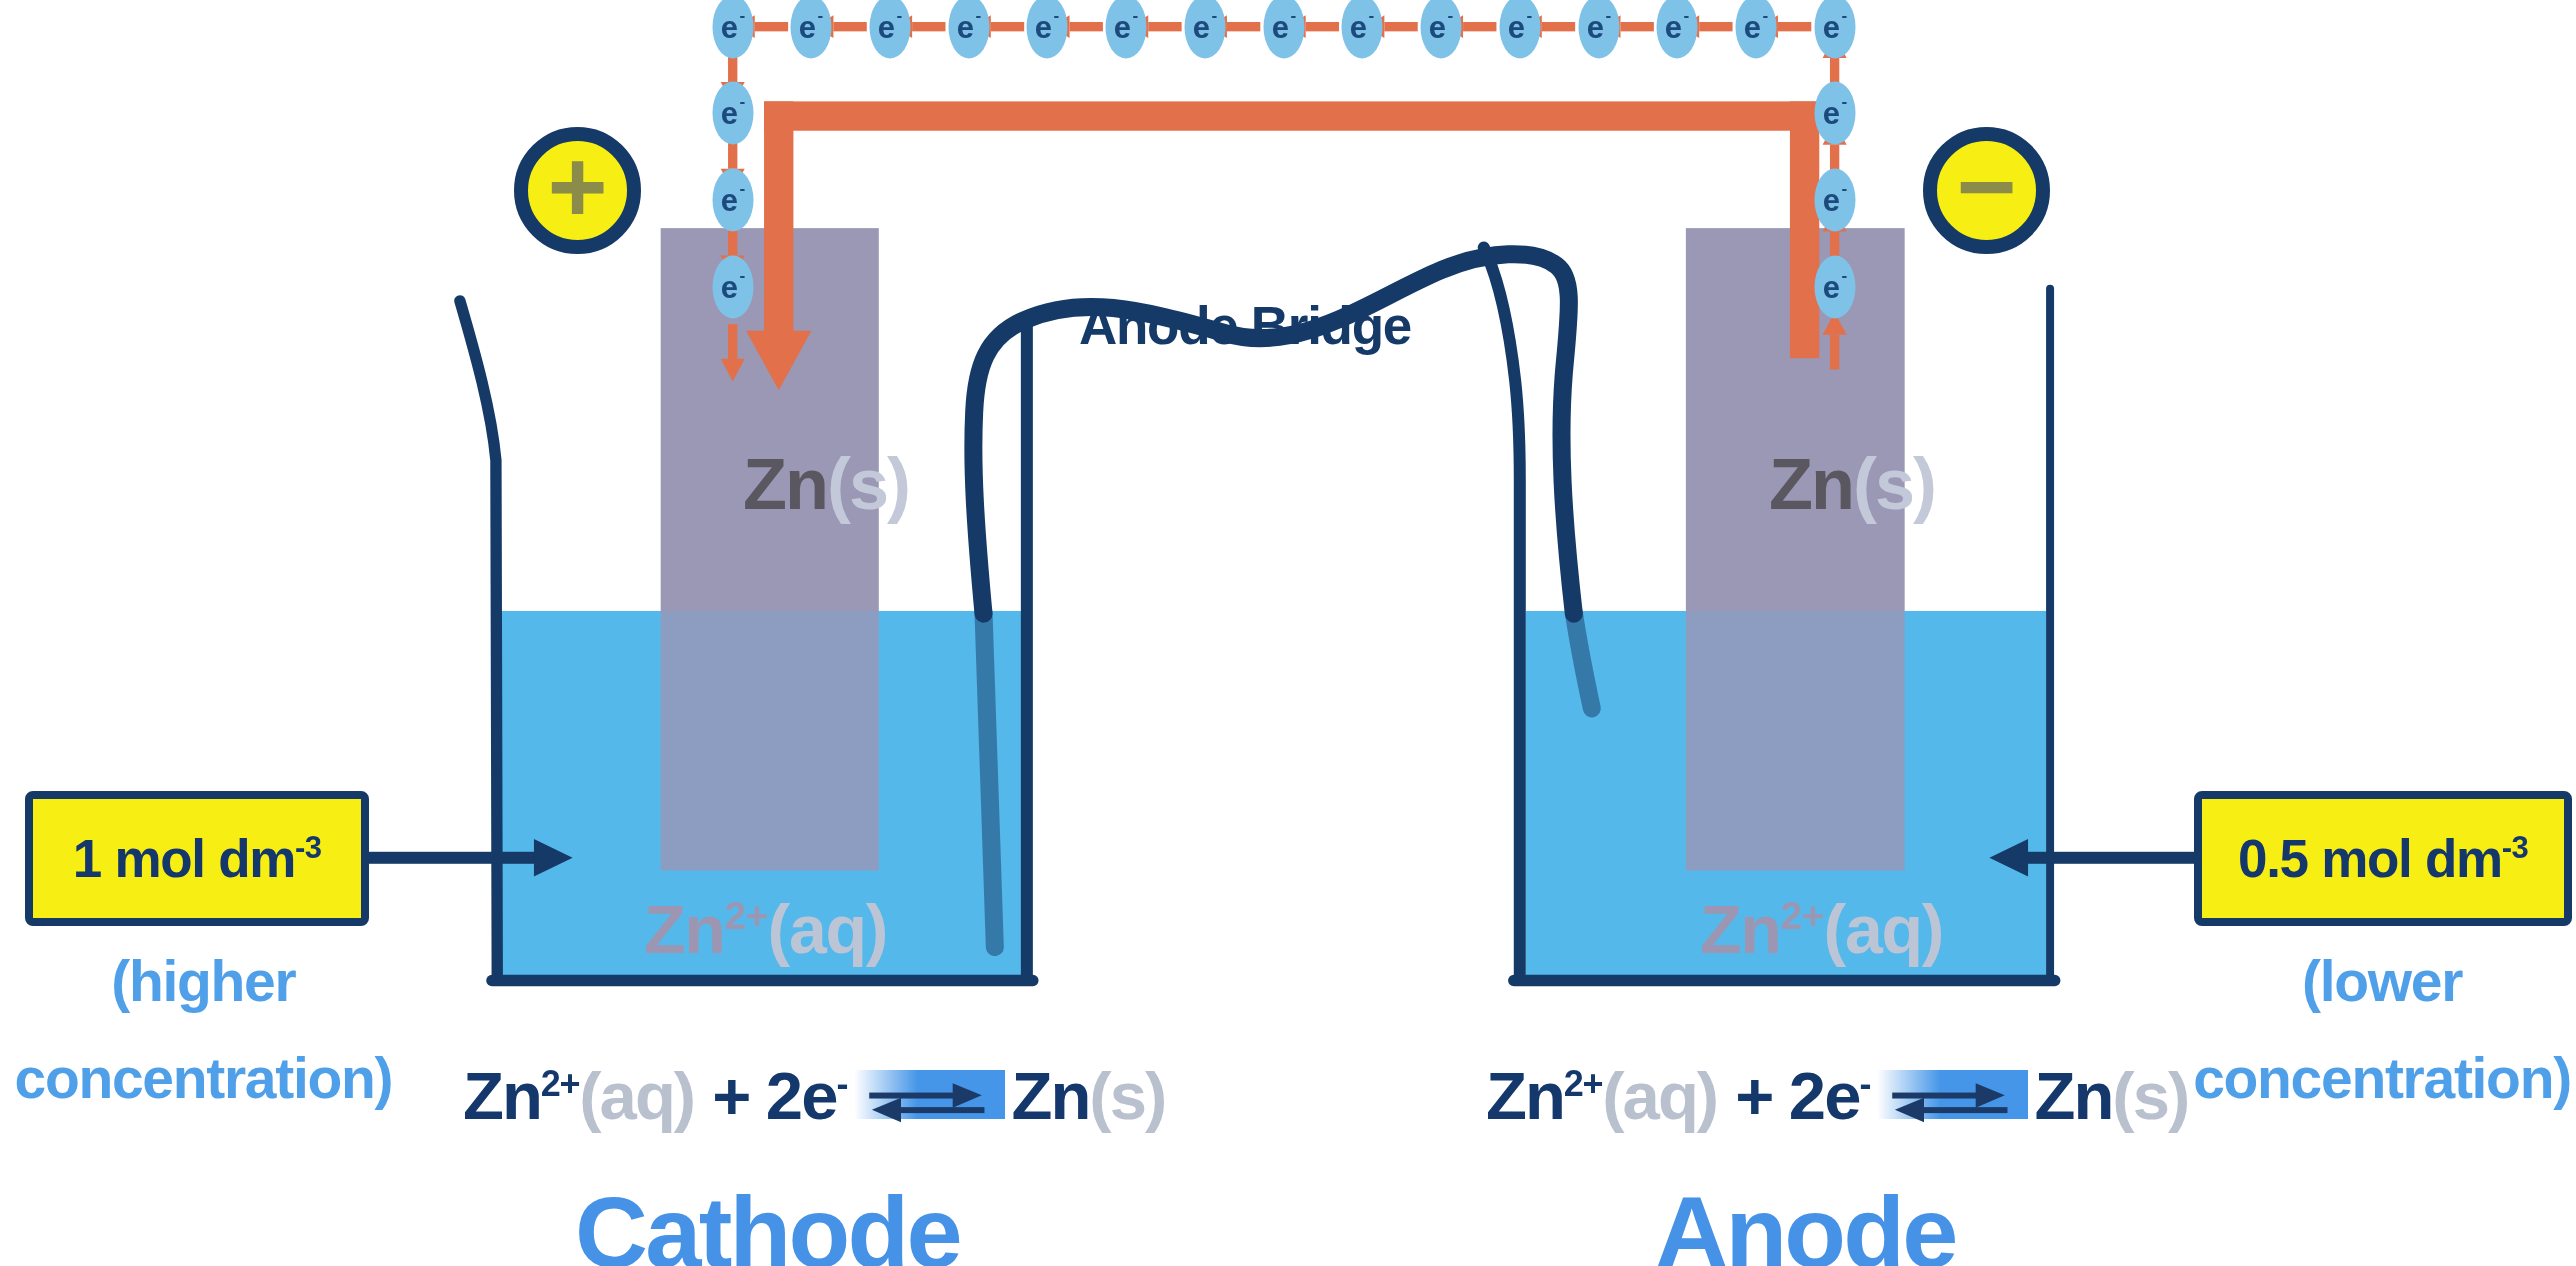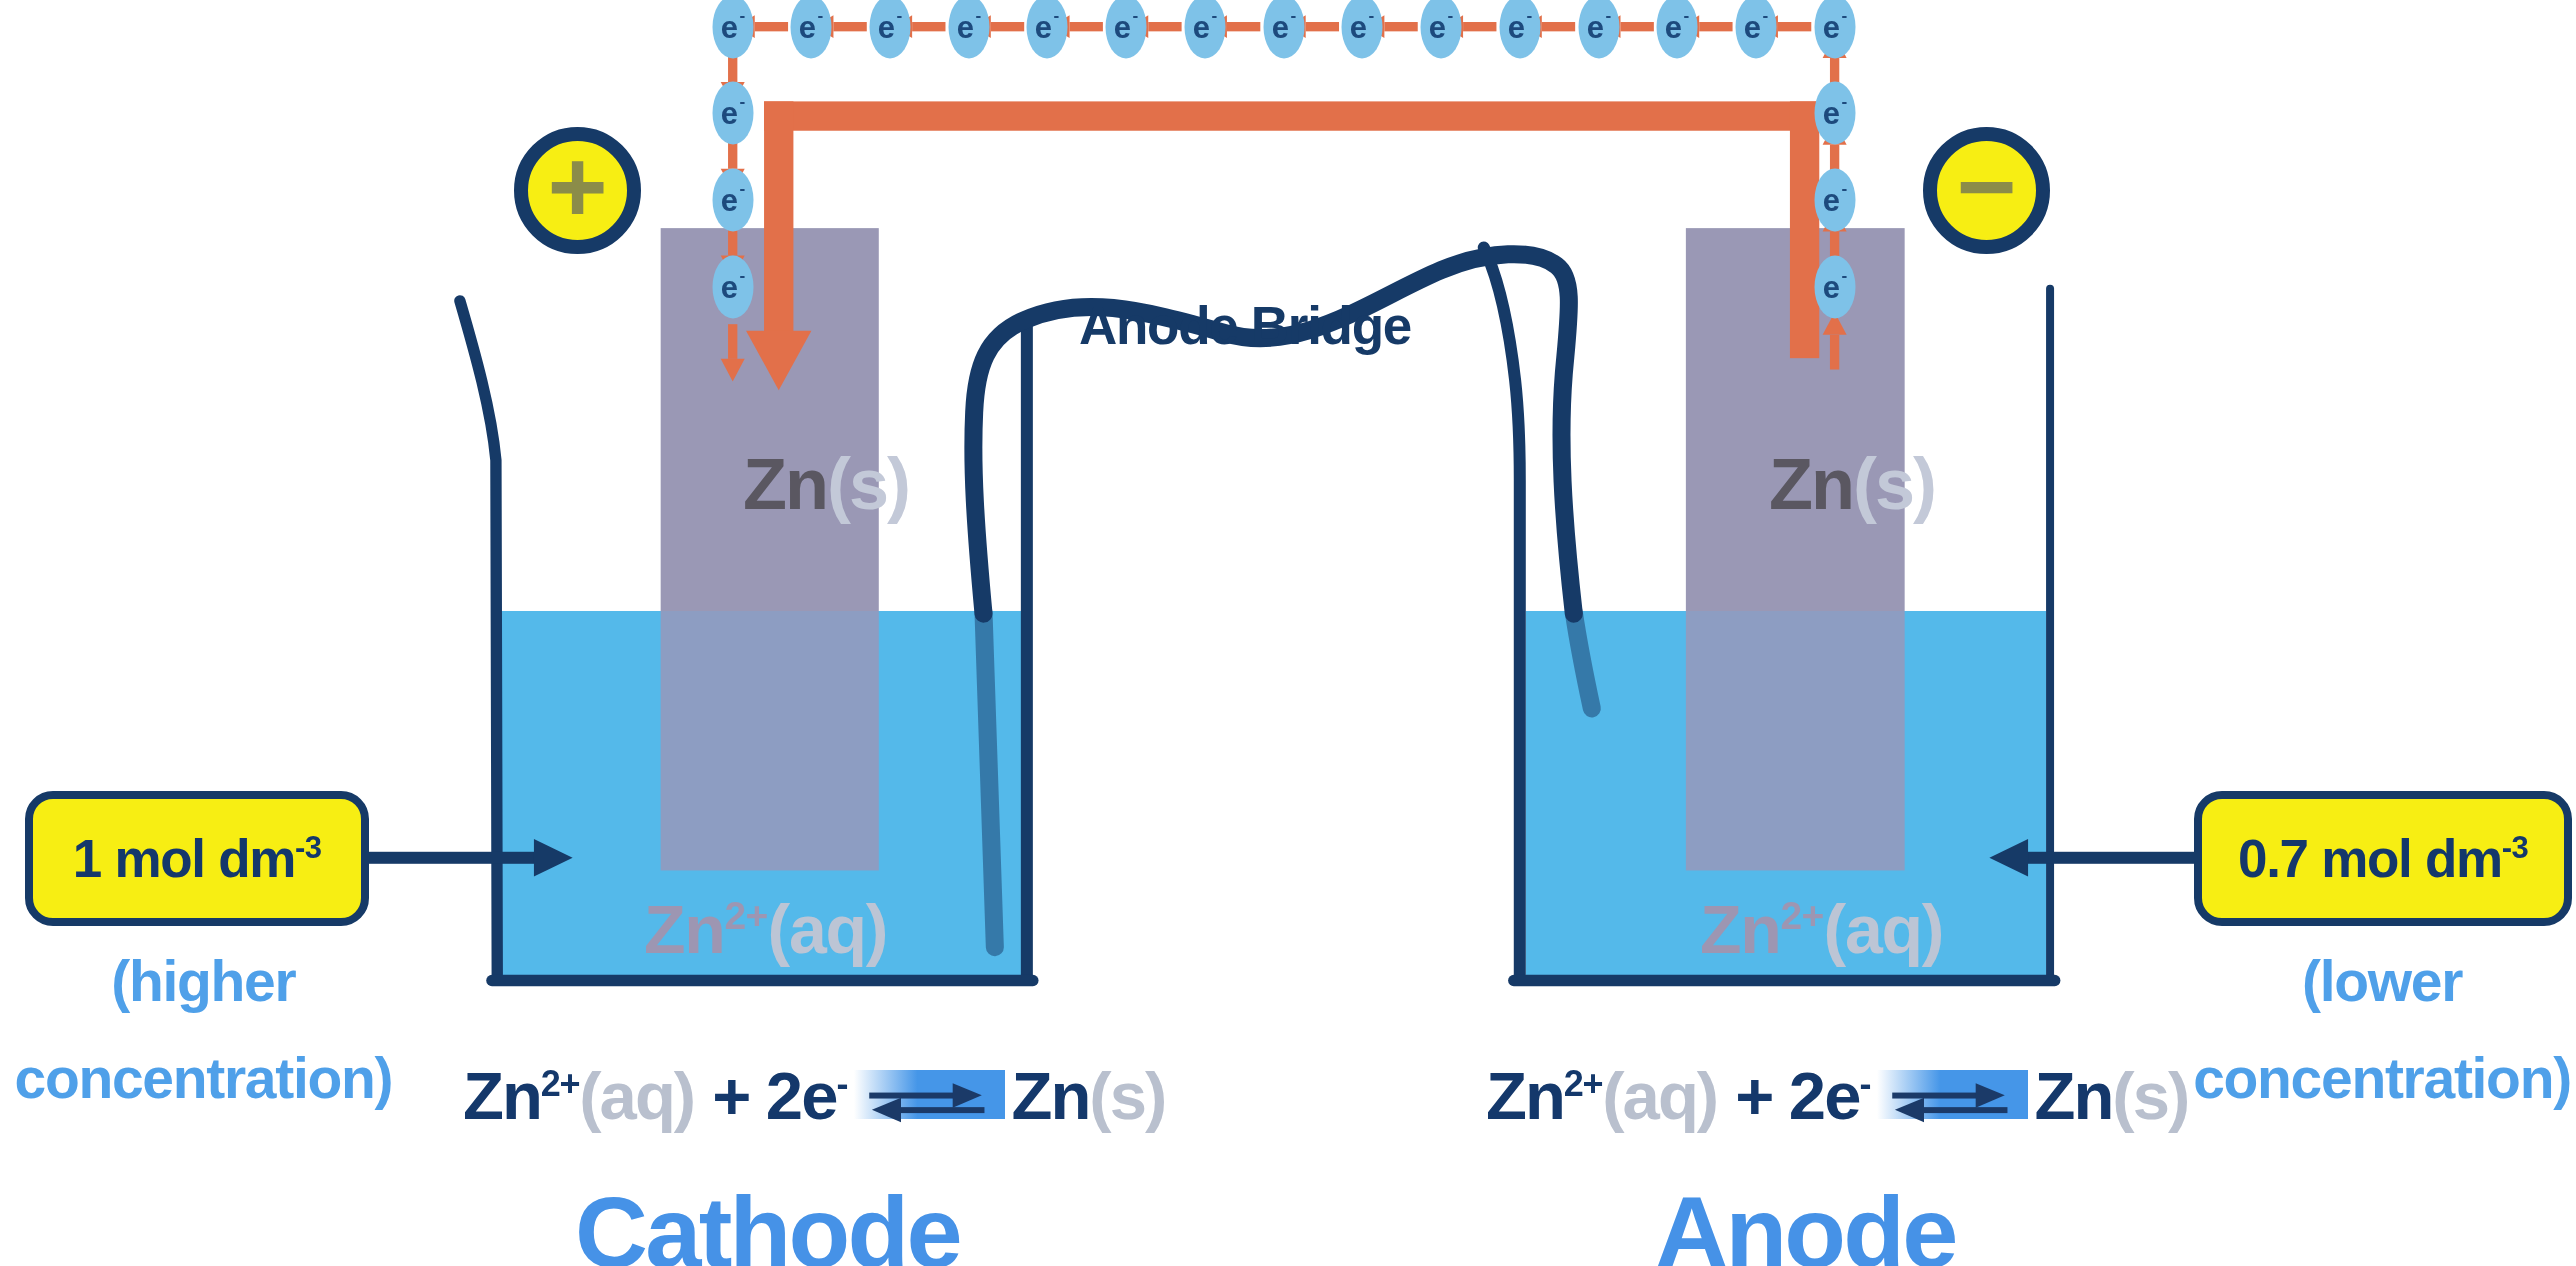--- a/index.html
+++ b/index.html
@@ -43,21 +43,21 @@
   .eq .sup{font-size:36px;vertical-align:super;letter-spacing:-1.3px;}
   .eq .state-gray{color:#b9c0ce;}
   .eq .plus{margin-left:18px;}
   .eqbox{display:inline-block;width:151px;height:49px;vertical-align:-8px;margin:0 6.7px;
     background:linear-gradient(90deg,rgba(69,150,232,0) 0%,#4596e8 42%);}
   #equation-left{left:463px;}
   #equation-right{left:1486px;}
 
   
   .conc-box{position:absolute;z-index:3;box-sizing:border-box;border:8.7px solid #163a67;
-    border-radius:28px;background:#f7ee13;display:flex;align-items:center;justify-content:center;
+    border-radius:8px;background:#f7ee13;display:flex;align-items:center;justify-content:center;
     color:#14386b;font-size:53px;font-weight:bold;letter-spacing:-1.3px;line-height:1;}
   .conc-box .sup{font-size:31px;vertical-align:super;letter-spacing:-0.7px;}
   #conc-box-left{left:25px;top:791px;width:344px;height:135px;}
   #conc-box-right{left:2194px;top:791px;width:378px;height:135px;}
 
   .note{width:440px;text-align:center;font-size:57px;font-weight:bold;color:#4fa0e9;
     letter-spacing:-1.3px;}
   #note-left-1{left:-16.7px;top:953px;}
   #note-left-2{left:-16.7px;top:1050px;}
   #note-right-1{left:2162px;top:953px;}
@@ -188,21 +188,21 @@
   <span>Zn</span><span class="charge">2+</span><span class="sol-state">(aq)</span>
 </div>
 <div class="abs solution-label" id="solution-label-right">
   <span>Zn</span><span class="charge">2+</span><span class="sol-state">(aq)</span>
 </div>
 
 <div class="conc-box" id="conc-box-left">
   <span><span>1 mol dm</span><span class="sup">-3</span></span>
 </div>
 <div class="conc-box" id="conc-box-right">
-  <span><span>0.7 mol dm</span><span class="sup">-3</span></span>
+  <span><span>0.5 mol dm</span><span class="sup">-3</span></span>
 </div>
 
 <div class="abs note" id="note-left-1">(higher</div>
 <div class="abs note" id="note-left-2">concentration)</div>
 <div class="abs note" id="note-right-1">(lower</div>
 <div class="abs note" id="note-right-2">concentration)</div>
 
 <div class="abs eq" id="equation-left">
   <span>Zn</span><span class="sup">2+</span><span class="state-gray">(aq)</span><span class="plus">+ 2e</span><span class="sup">-</span><span class="eqbox"><svg width="151" height="49" viewBox="0 0 226 74">
         <g fill="#1b3a68">

